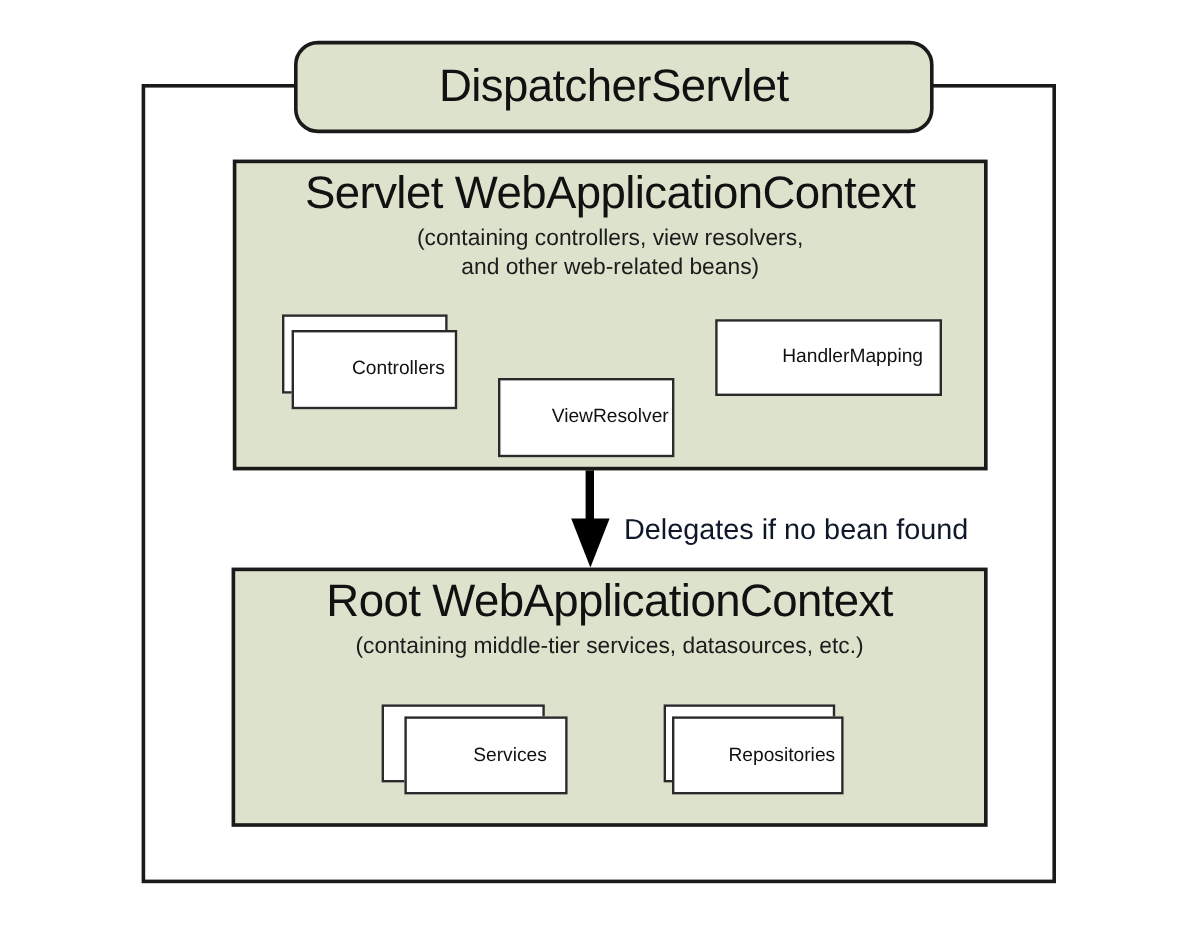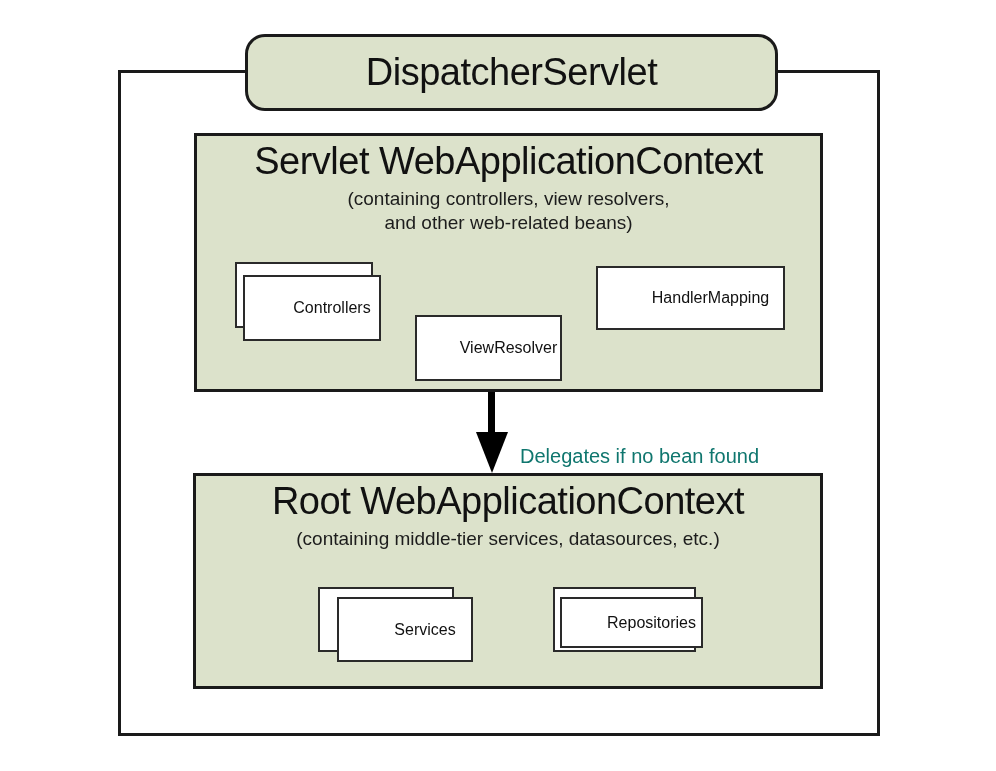--- a/index.html
+++ b/index.html
@@ -82,25 +82,25 @@
   }
   .arrow-head {
     left: 476px; top: 432px;
     width: 0; height: 0;
     border-left: 16px solid transparent;
     border-right: 16px solid transparent;
     border-top: 41px solid #000000;
     z-index: 3;
   }
   .arrow-label {
-    left: 520px; top: 445px;
-    font-size: 20px;
+    left: 520px; top: 428px;
+    font-size: 24px;
     white-space: nowrap;
     z-index: 3;
-    color: #0f766e;
+    color: #0f172a;
   }
 </style>
 </head>
 <body>
 
 <div class="canvas">
 
   <div class="abs outer-rect"></div>
 
   <div class="abs green-box dispatcher-box">
@@ -138,19 +138,19 @@
 
     <div class="stack" style="left:129px; top:121px;">
       <div class="card back" style="left:-7px; top:-10px; width:136px; height:65px;"></div>
       <div class="card front" style="left:0; top:0; width:136px; height:65px;margin-left:12px;">
         <span>Services</span>
       </div>
     </div>
 
     <div class="stack" style="left:364px; top:121px;">
       <div class="card back" style="left:-7px; top:-10px; width:143px; height:65px;"></div>
-      <div class="card front" style="left:0; top:0; width:143px; height:51px;">
+      <div class="card front" style="left:0; top:0; width:143px; height:65px;">
         <span>Repositories</span>
       </div>
     </div>
   </div>
 
 </div>
 
 </body></html>

